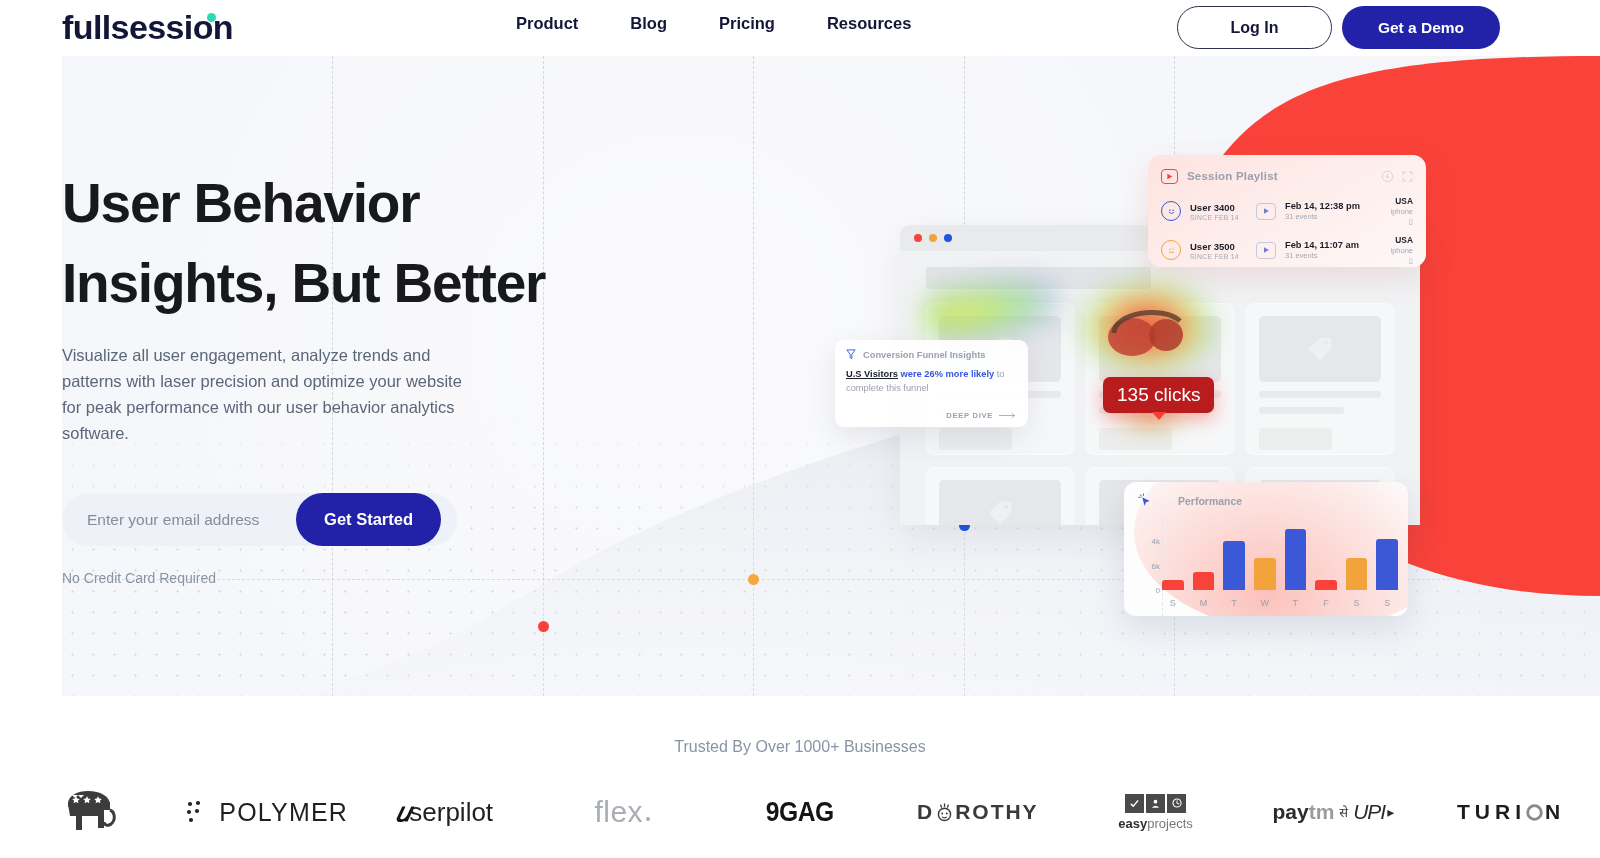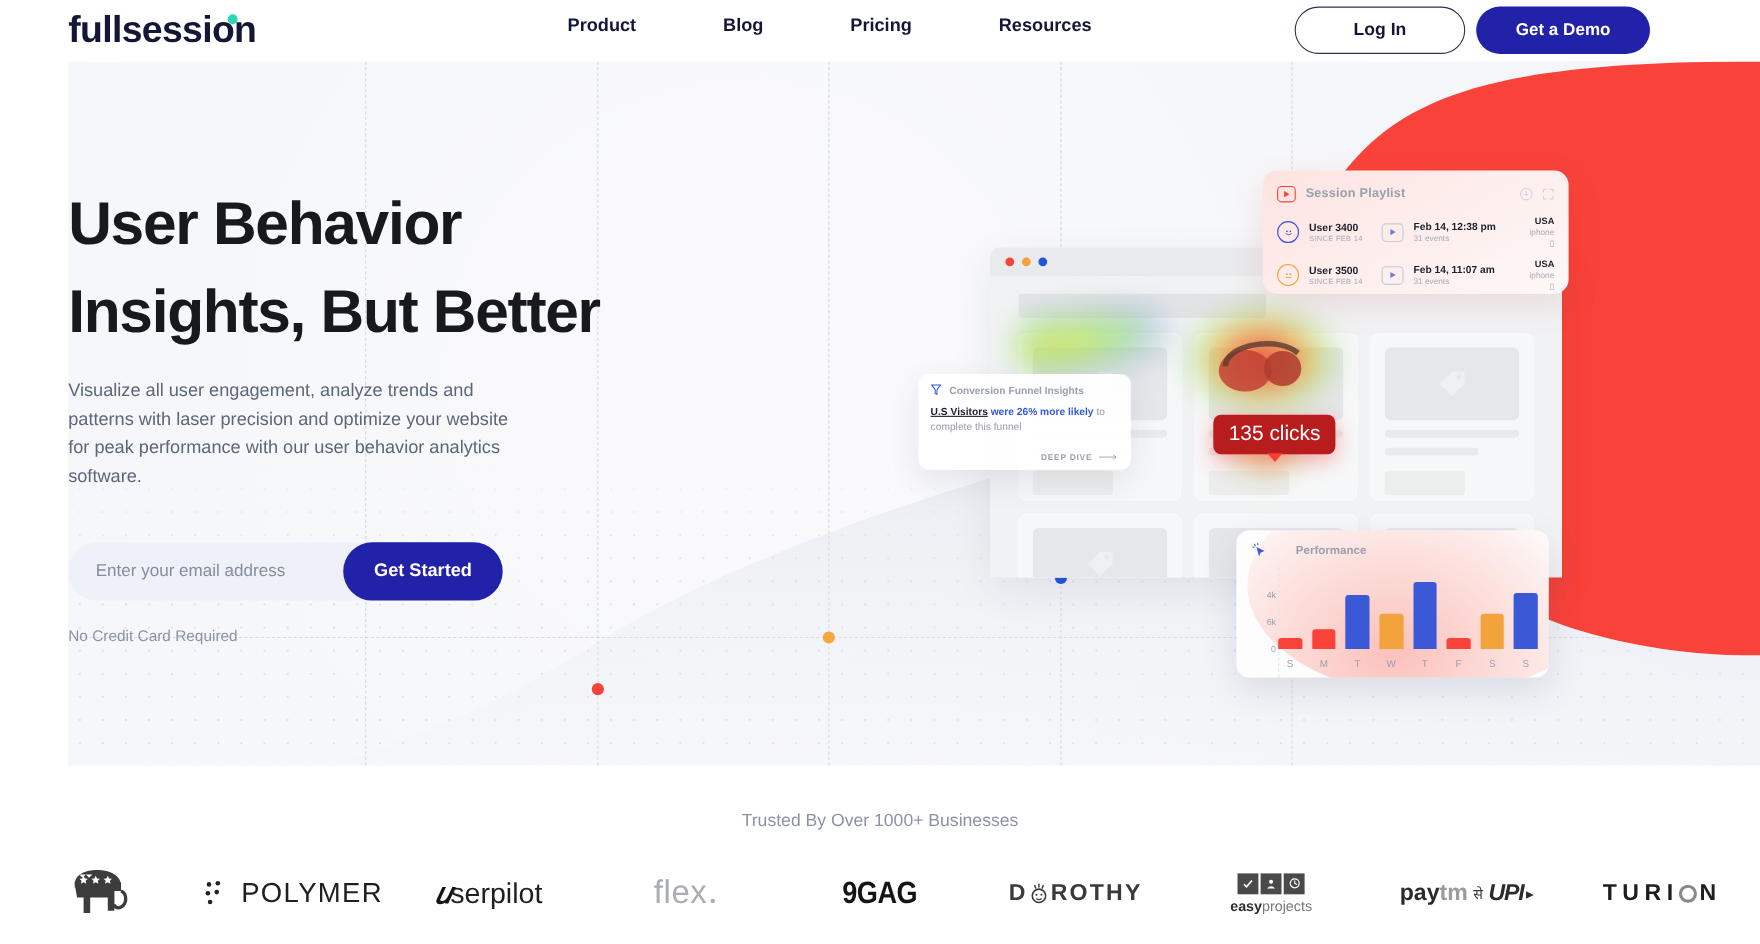--- a/index.html
+++ b/index.html
@@ -32,21 +32,21 @@
   .curve { position: absolute; left: 0; top: 0; width: 1538px; height: 640px; }
 
   .dot { position: absolute; width: 11px; height: 11px; border-radius: 50%; }
 
   
   .nav { position: absolute; left: 0; top: 0; width: 1600px; height: 56px; z-index: 40; }
   .logo { position: absolute; left: 62px; top: 8px; font-size: 34px; font-weight: 700;
           color: #141637; letter-spacing: -0.6px; }
   .logo .dot-i { position: absolute; width: 9px; height: 9px; border-radius: 50%;
                  background: #2fd6b3; left: 145px; top: 5px; }
-  .navlinks { position: absolute; left: 516px; top: 14px; display: flex; gap: 79px; }
+  .navlinks { position: absolute; left: 516px; top: 14px; display: flex; gap: 52px; }
   .navlinks a { font-size: 16.5px; font-weight: 700; color: #141637; text-decoration: none; }
   .btn-login {
     position: absolute; right: 268px; top: 6px; width: 155px; height: 43px;
     border: 1.4px solid #2e3150; border-radius: 22px; background: #fff;
     display: flex; align-items: center; justify-content: center;
     font-size: 16px; font-weight: 700; color: #141637; cursor: pointer;
   }
   .btn-demo {
     position: absolute; right: 100px; top: 6px; width: 158px; height: 43px;
     border-radius: 22px; background: #2222a8; border: none; color: #fff;
@@ -68,21 +68,21 @@
     position: absolute; left: 62px; top: 493px; width: 395px; height: 53px;
     background: #eef1f7; border-radius: 27px; display: flex; align-items: center;
   }
   .email-input {
     background: transparent; border: none; outline: none; flex: 1;
     padding-left: 25px; font-size: 15.5px; color: #4b5466;
     font-family: "Liberation Sans", sans-serif;
   }
   .email-input::placeholder { color: #838d9f; }
   .btn-start {
-    position: absolute; right: 0; top: 0; height: 53px; padding: 0 28px;
+    position: absolute; right: 16px; top: 0; height: 53px; padding: 0 28px;
     border-radius: 27px; background: #2222a8; color: #fff; border: none;
     font-size: 16.5px; font-weight: 700; cursor: pointer;
     font-family: "Liberation Sans", sans-serif;
   }
   .nocc { position: absolute; left: 62px; top: 570px; font-size: 14px; color: #8a93a5; }
 
   
   .blob {
     position: absolute; right: 0; top: 56px; width: 560px; height: 540px; z-index: 5;
   }
@@ -565,21 +565,21 @@
             </svg>
         </span>
       </span>
       <span style="font-size:13px;color:#6d6d6d;"><b style="color:#2e2e2e;">easy</b><span style="color:#787878;">projects</span></span>
     </div>
 
     <div class="logo-cell">
       <span style="font-size:21px;font-weight:700;color:#2b2b2b;">pay</span>
       <span style="font-size:21px;font-weight:700;color:#9b9b9b;">tm</span>
       <span style="font-size:13px;color:#3a3a3a;margin:0 5px;">से</span>
-      <span style="font-size:21px;font-weight:700;font-style:italic;color:#2b2b2b;letter-spacing:-1px;">UPI</span>
+      <span style="font-size:21px;font-weight:400;font-style:italic;color:#2b2b2b;letter-spacing:-1px;">UPI</span>
       <span style="color:#2b2b2b;font-size:14px;margin-left:2px;">▸</span>
     </div>
 
     <div class="logo-cell">
       <span style="font-size:21px;font-weight:700;color:#1d1d1d;letter-spacing:5px;">TURI</span>
       <svg width="17" height="17" viewBox="0 0 18 18" style="margin:0 2px 0 0;">
         <circle cx="9" cy="9" r="7.2" fill="none" stroke="#8a8a8a" stroke-width="3"></circle>
       </svg>
       <span style="font-size:21px;font-weight:700;color:#1d1d1d;letter-spacing:5px;">N</span>
     </div>

